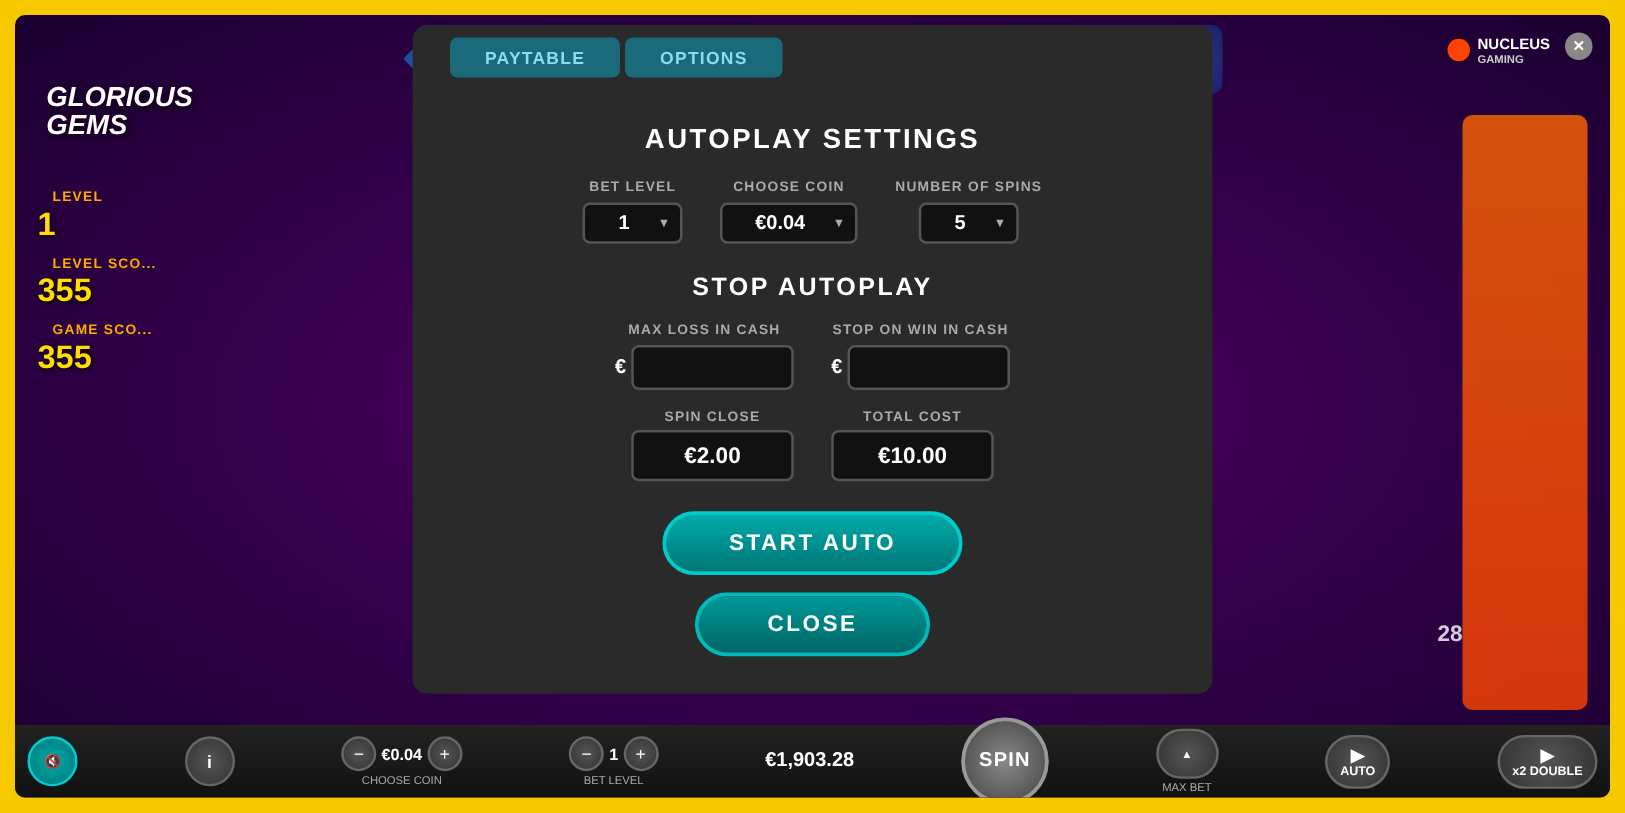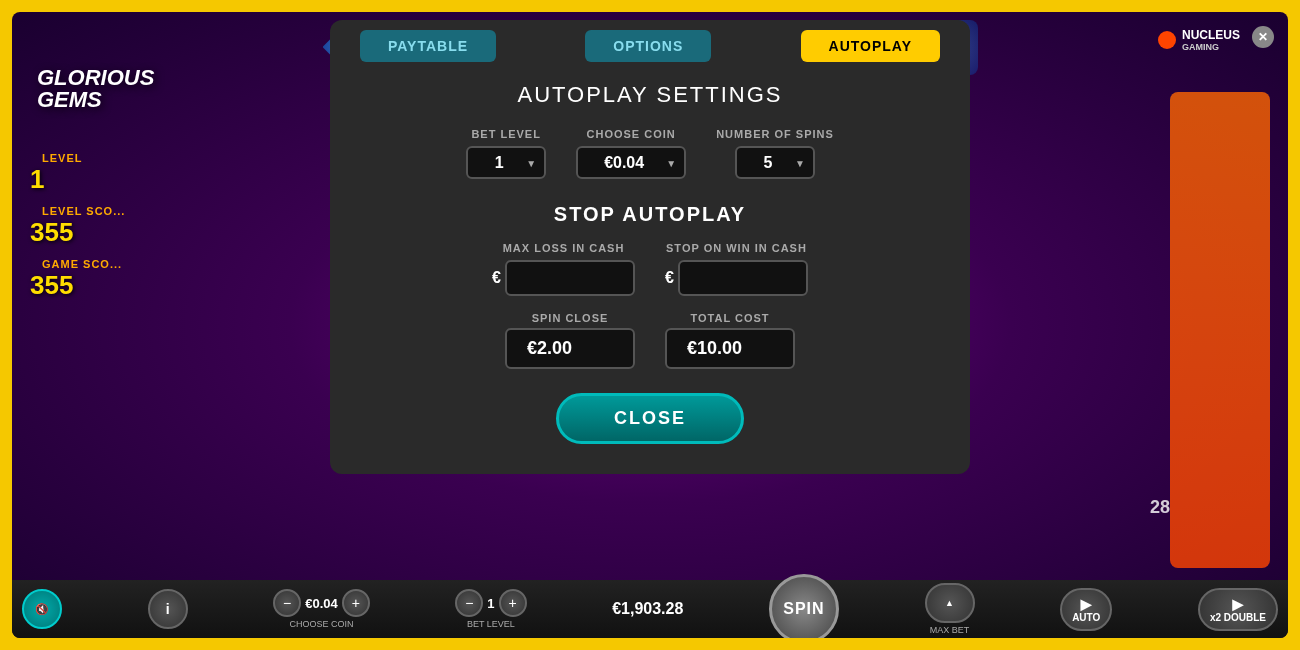--- a/index.html
+++ b/index.html
@@ -210,23 +210,23 @@
       background: #2a2a2a;
       border-radius: 12px;
       width: 640px;
       padding: 20px 30px 30px;
       position: relative;
     }
 
     
     .modal-tabs {
       display: flex;
-      justify-content: space-between;
+      justify-content: flex-start;
       gap: 4px;
-      margin-bottom: 20px;
+      margin-bottom: 36px;
       margin-top: -10px;
     }
 
     .tab-btn {
       padding: 8px 28px;
       border: none;
       border-radius: 6px;
       font-size: 14px;
       font-weight: bold;
       cursor: pointer;
@@ -239,21 +239,21 @@
     .tab-btn.active {
       background: #ffcc00;
       color: #000;
     }
 
     
     .modal-title {
       text-align: center;
       color: white;
       font-size: 22px;
-      font-weight: 400;
+      font-weight: 700;
       letter-spacing: 2px;
       margin-bottom: 20px;
     }
 
     
     .settings-row {
       display: flex;
       justify-content: center;
       gap: 30px;
       margin-bottom: 24px;
@@ -370,21 +370,21 @@
     }
     .cost-value {
       background: #111;
       border: 2px solid #555;
       border-radius: 6px;
       color: white;
       font-size: 18px;
       font-weight: bold;
       padding: 8px 20px;
       min-width: 130px;
-      text-align: left;
+      text-align: center;
     }
 
     
     .start-auto-btn {
       display: block;
       margin: 0 auto 14px;
       background: linear-gradient(180deg, #00aaaa 0%, #007777 100%);
       border: 3px solid #00cccc;
       border-radius: 30px;
       color: white;
@@ -473,21 +473,20 @@
   <div class="right-deco"></div>
 
   <div style="position:absolute;right:118px;bottom:120px;color:white;font-size:18px;font-weight:bold;opacity:0.8;">28</div>
 
   <div class="modal-overlay">
     <div class="modal">
 
       <div class="modal-tabs">
         <button class="tab-btn inactive">PAYTABLE</button>
         <button class="tab-btn inactive">OPTIONS</button>
-        <button class="tab-btn active">AUTOPLAY</button>
       </div>
 
       <div class="modal-title">AUTOPLAY SETTINGS</div>
 
       <div class="settings-row">
         <div class="setting-group">
           <div class="setting-label">BET LEVEL</div>
           <div class="select-wrapper">
             <select class="setting-select">
               <option>1</option>
@@ -535,20 +534,21 @@
         <div class="cost-group">
           <div class="cost-label">SPIN CLOSE</div>
           <div class="cost-value">€2.00</div>
         </div>
         <div class="cost-group">
           <div class="cost-label">TOTAL COST</div>
           <div class="cost-value">€10.00</div>
         </div>
       </div>
 
+      <button class="start-auto-btn">START AUTO</button>
 
       <button class="close-btn">CLOSE</button>
 
     </div>
   </div>
 
   <div class="bottom-bar">
 
     <div class="bottom-group">
       <button class="bottom-btn teal">🔇</button>

